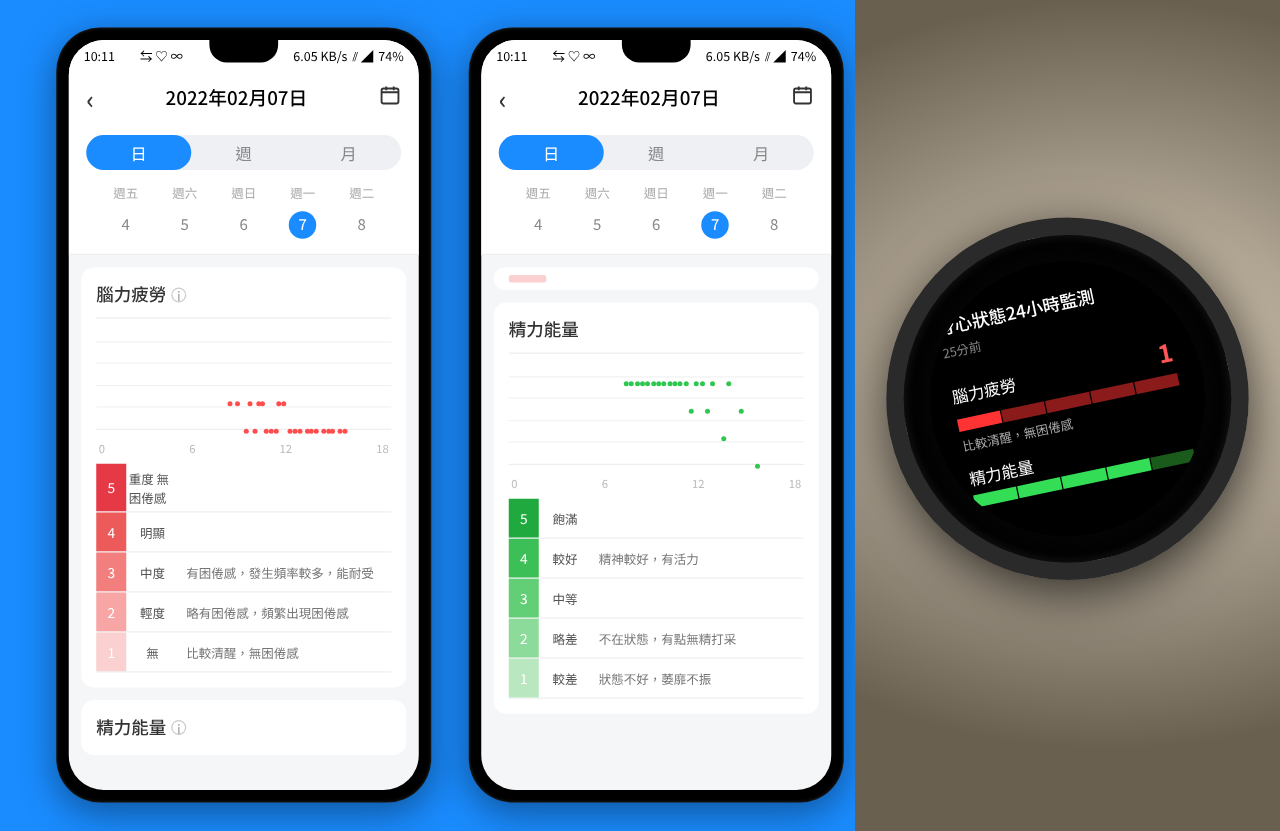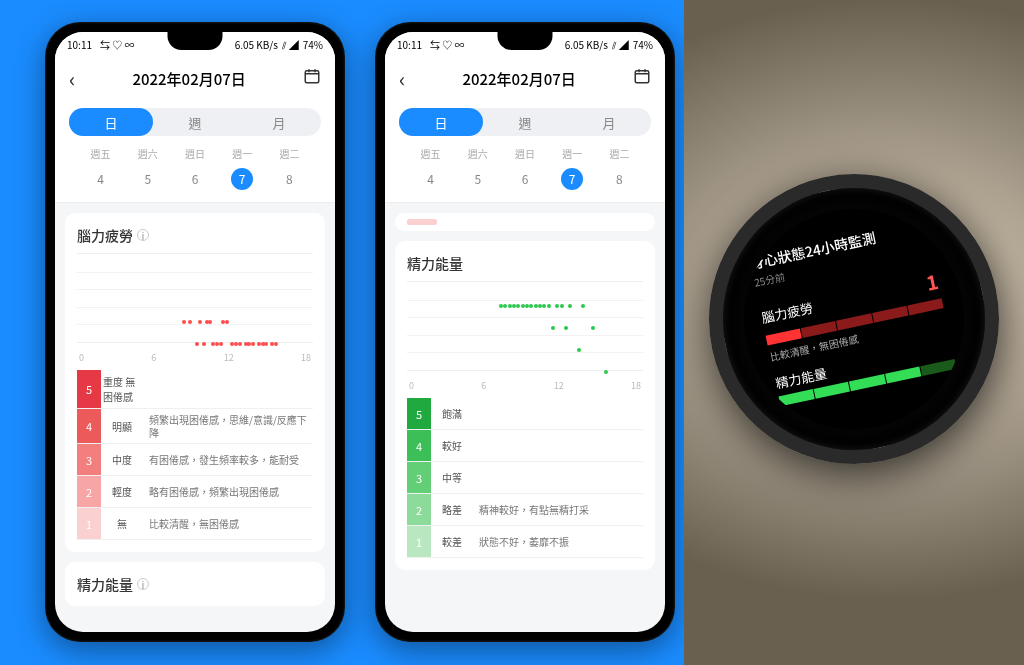--- a/index.html
+++ b/index.html
@@ -41,21 +41,21 @@
 .status-bar {
   height: 24px;
   display: flex;
   justify-content: space-between;
   align-items: center;
   padding: 0 12px;
   font-size: 10px;
   color: #000;
   background: #fff;
 }
-.status-left { display: flex; gap: 8px; align-items: flex-end; }
+.status-left { display: flex; gap: 20px; align-items: flex-end; }
 .status-right { display: flex; gap: 4px; align-items: center; }
 
 .header {
   background: #fff;
   height: 44px;
   display: flex;
   align-items: center;
   justify-content: space-between;
   padding: 0 14px;
   font-size: 15px;
@@ -347,21 +347,20 @@
           <span>18</span>
       </div>
       <div class="legend-table">
         <div class="legend-row">
             <div class="legend-num r5">5</div>
             <div class="legend-label">重度 無困倦感</div>
           </div>
         <div class="legend-row">
             <div class="legend-num r4">4</div>
             <div class="legend-label">明顯</div>
-            <div class="legend-desc">頻繁出現困倦感，思維/意識/反應下降</div>
           </div>
         <div class="legend-row">
             <div class="legend-num r3">3</div>
             <div class="legend-label">中度</div>
             <div class="legend-desc">有困倦感，發生頻率較多，能耐受</div>
           </div>
         <div class="legend-row">
             <div class="legend-num r2">2</div>
             <div class="legend-label">輕度</div>
             <div class="legend-desc">略有困倦感，頻繁出現困倦感</div>
@@ -464,29 +463,30 @@
           <span>18</span>
       </div>
       <div class="legend-table">
         <div class="legend-row">
             <div class="legend-num g5">5</div>
             <div class="legend-label">飽滿</div>
           </div>
         <div class="legend-row">
             <div class="legend-num g4">4</div>
             <div class="legend-label">較好</div>
+            <div class="legend-desc">精神較好，有活力</div>
           </div>
         <div class="legend-row">
             <div class="legend-num g3">3</div>
             <div class="legend-label">中等</div>
           </div>
         <div class="legend-row">
             <div class="legend-num g2">2</div>
             <div class="legend-label">略差</div>
-            <div class="legend-desc">精神較好，有點無精打采</div>
+            <div class="legend-desc">不在狀態，有點無精打采</div>
           </div>
         <div class="legend-row">
             <div class="legend-num g1">1</div>
             <div class="legend-label">較差</div>
             <div class="legend-desc">狀態不好，萎靡不振</div>
           </div>
       </div>
     </div>
   </div>
 </div>

